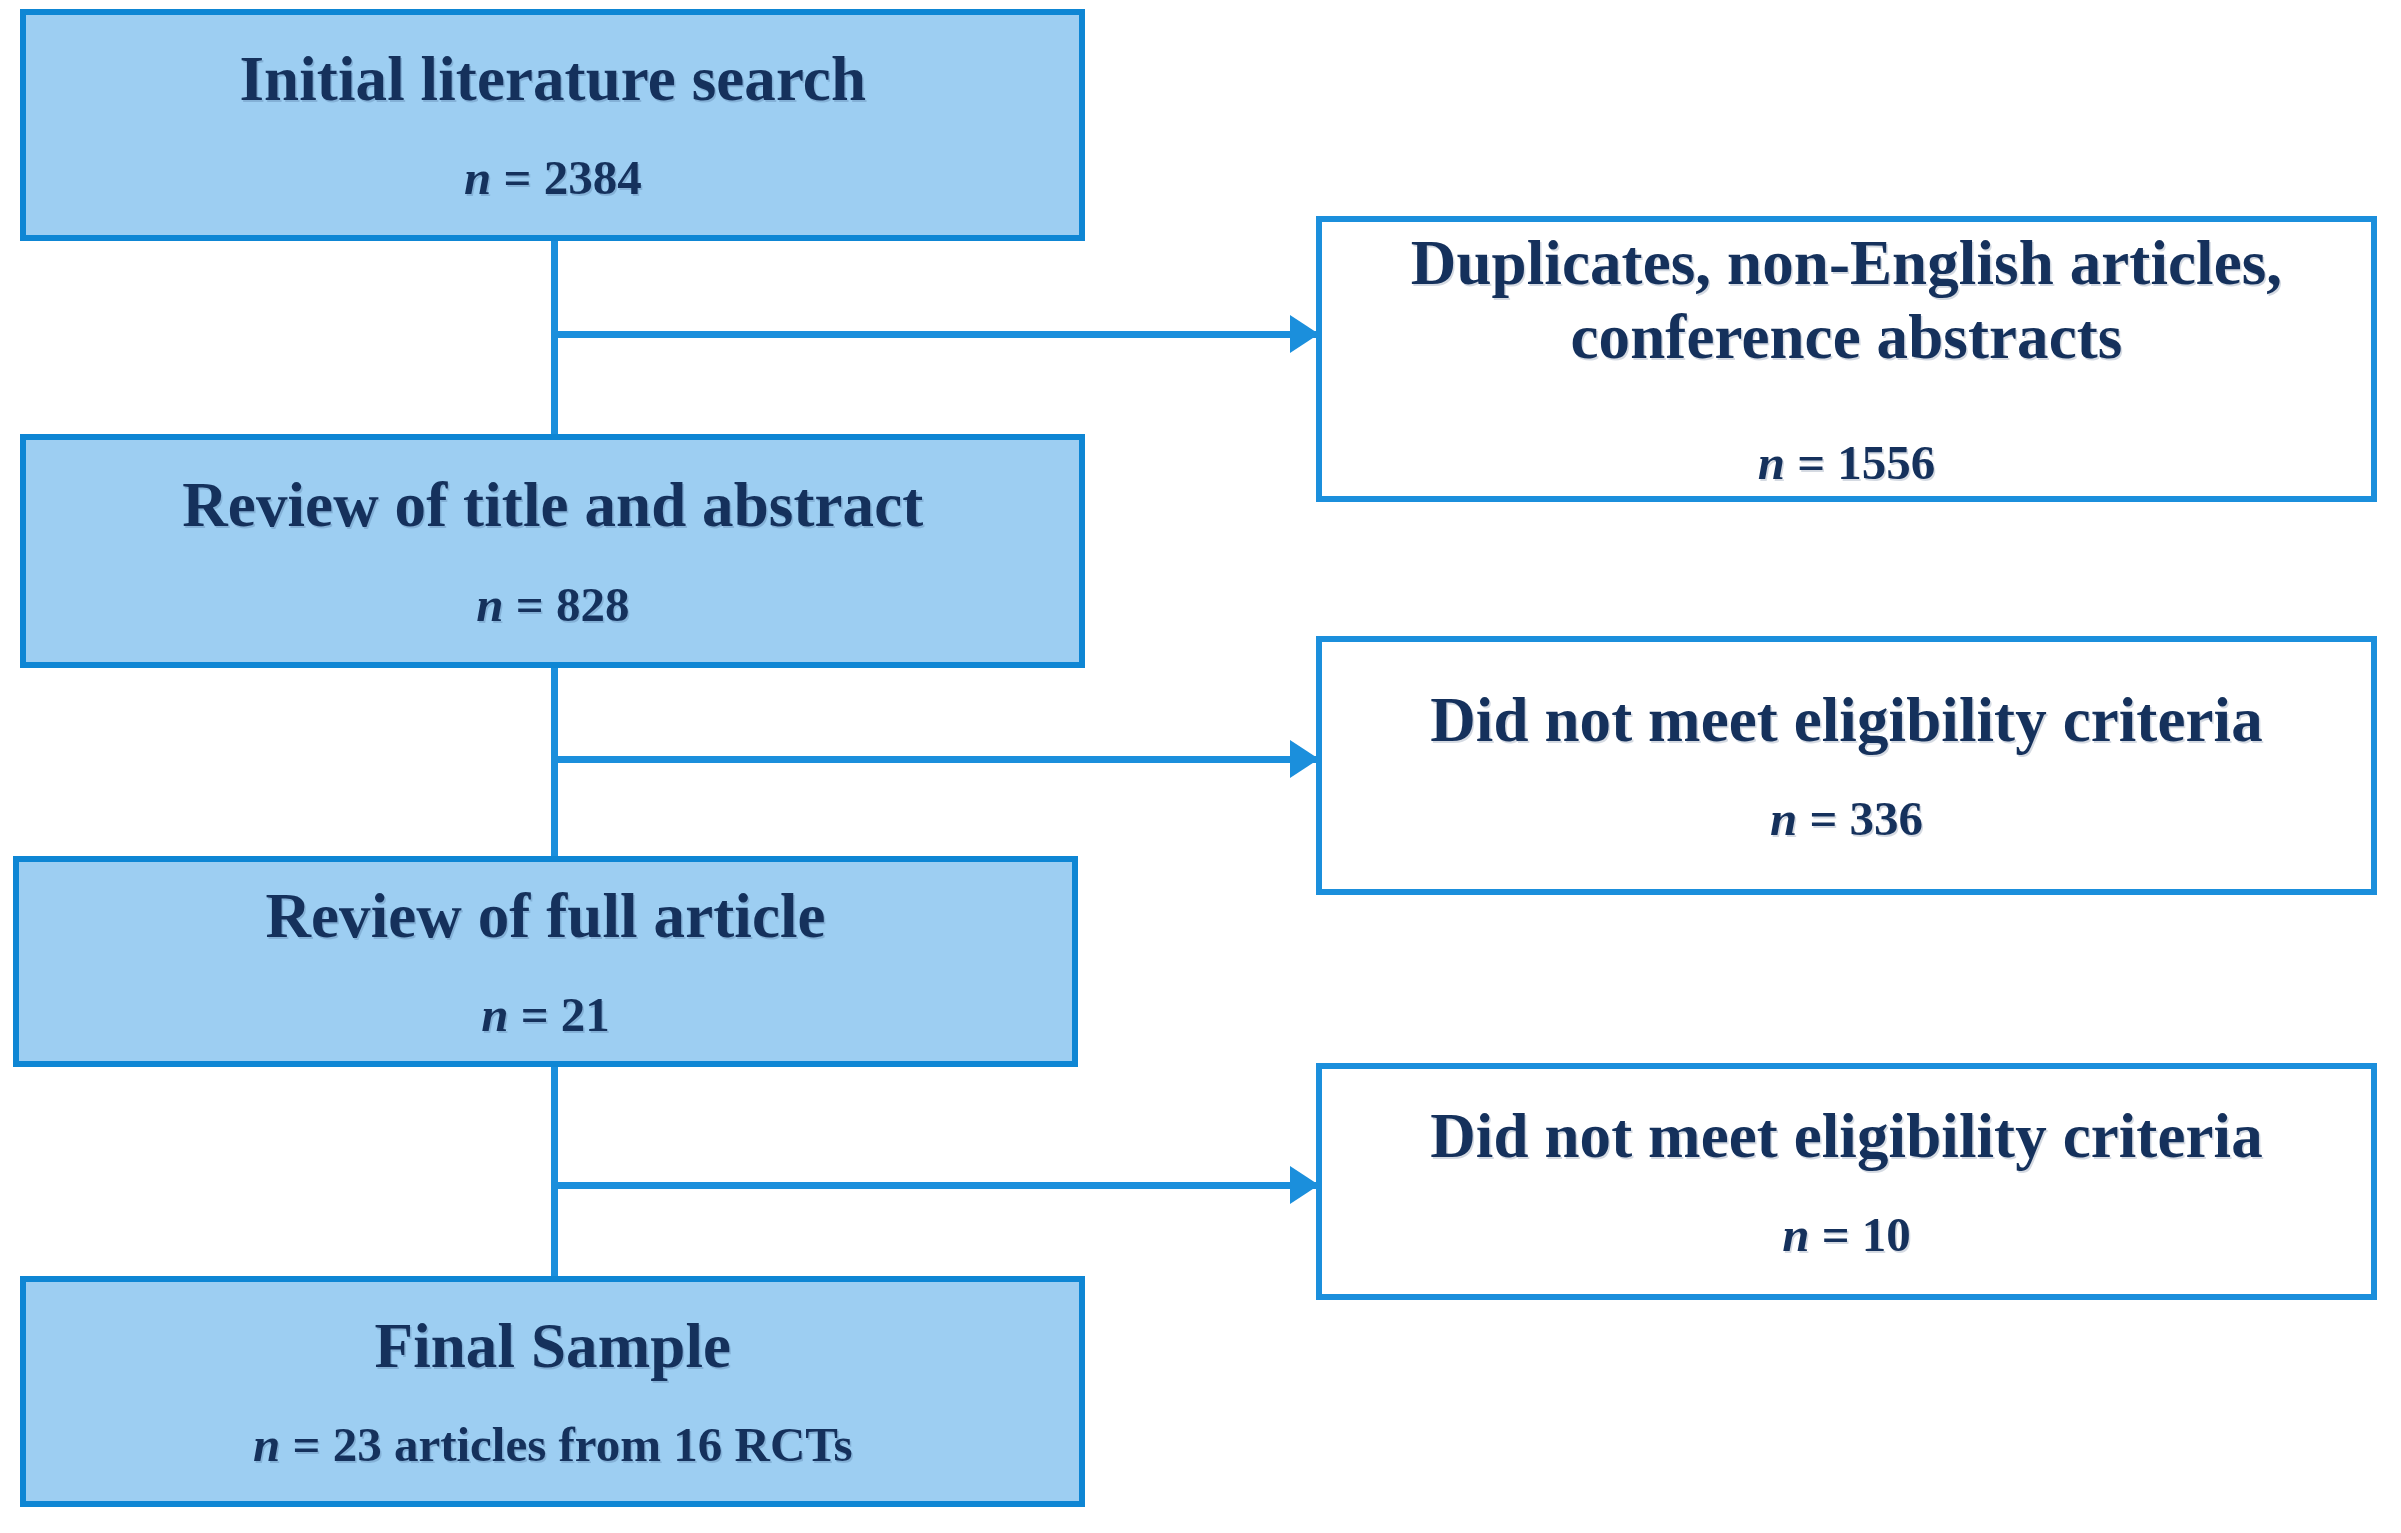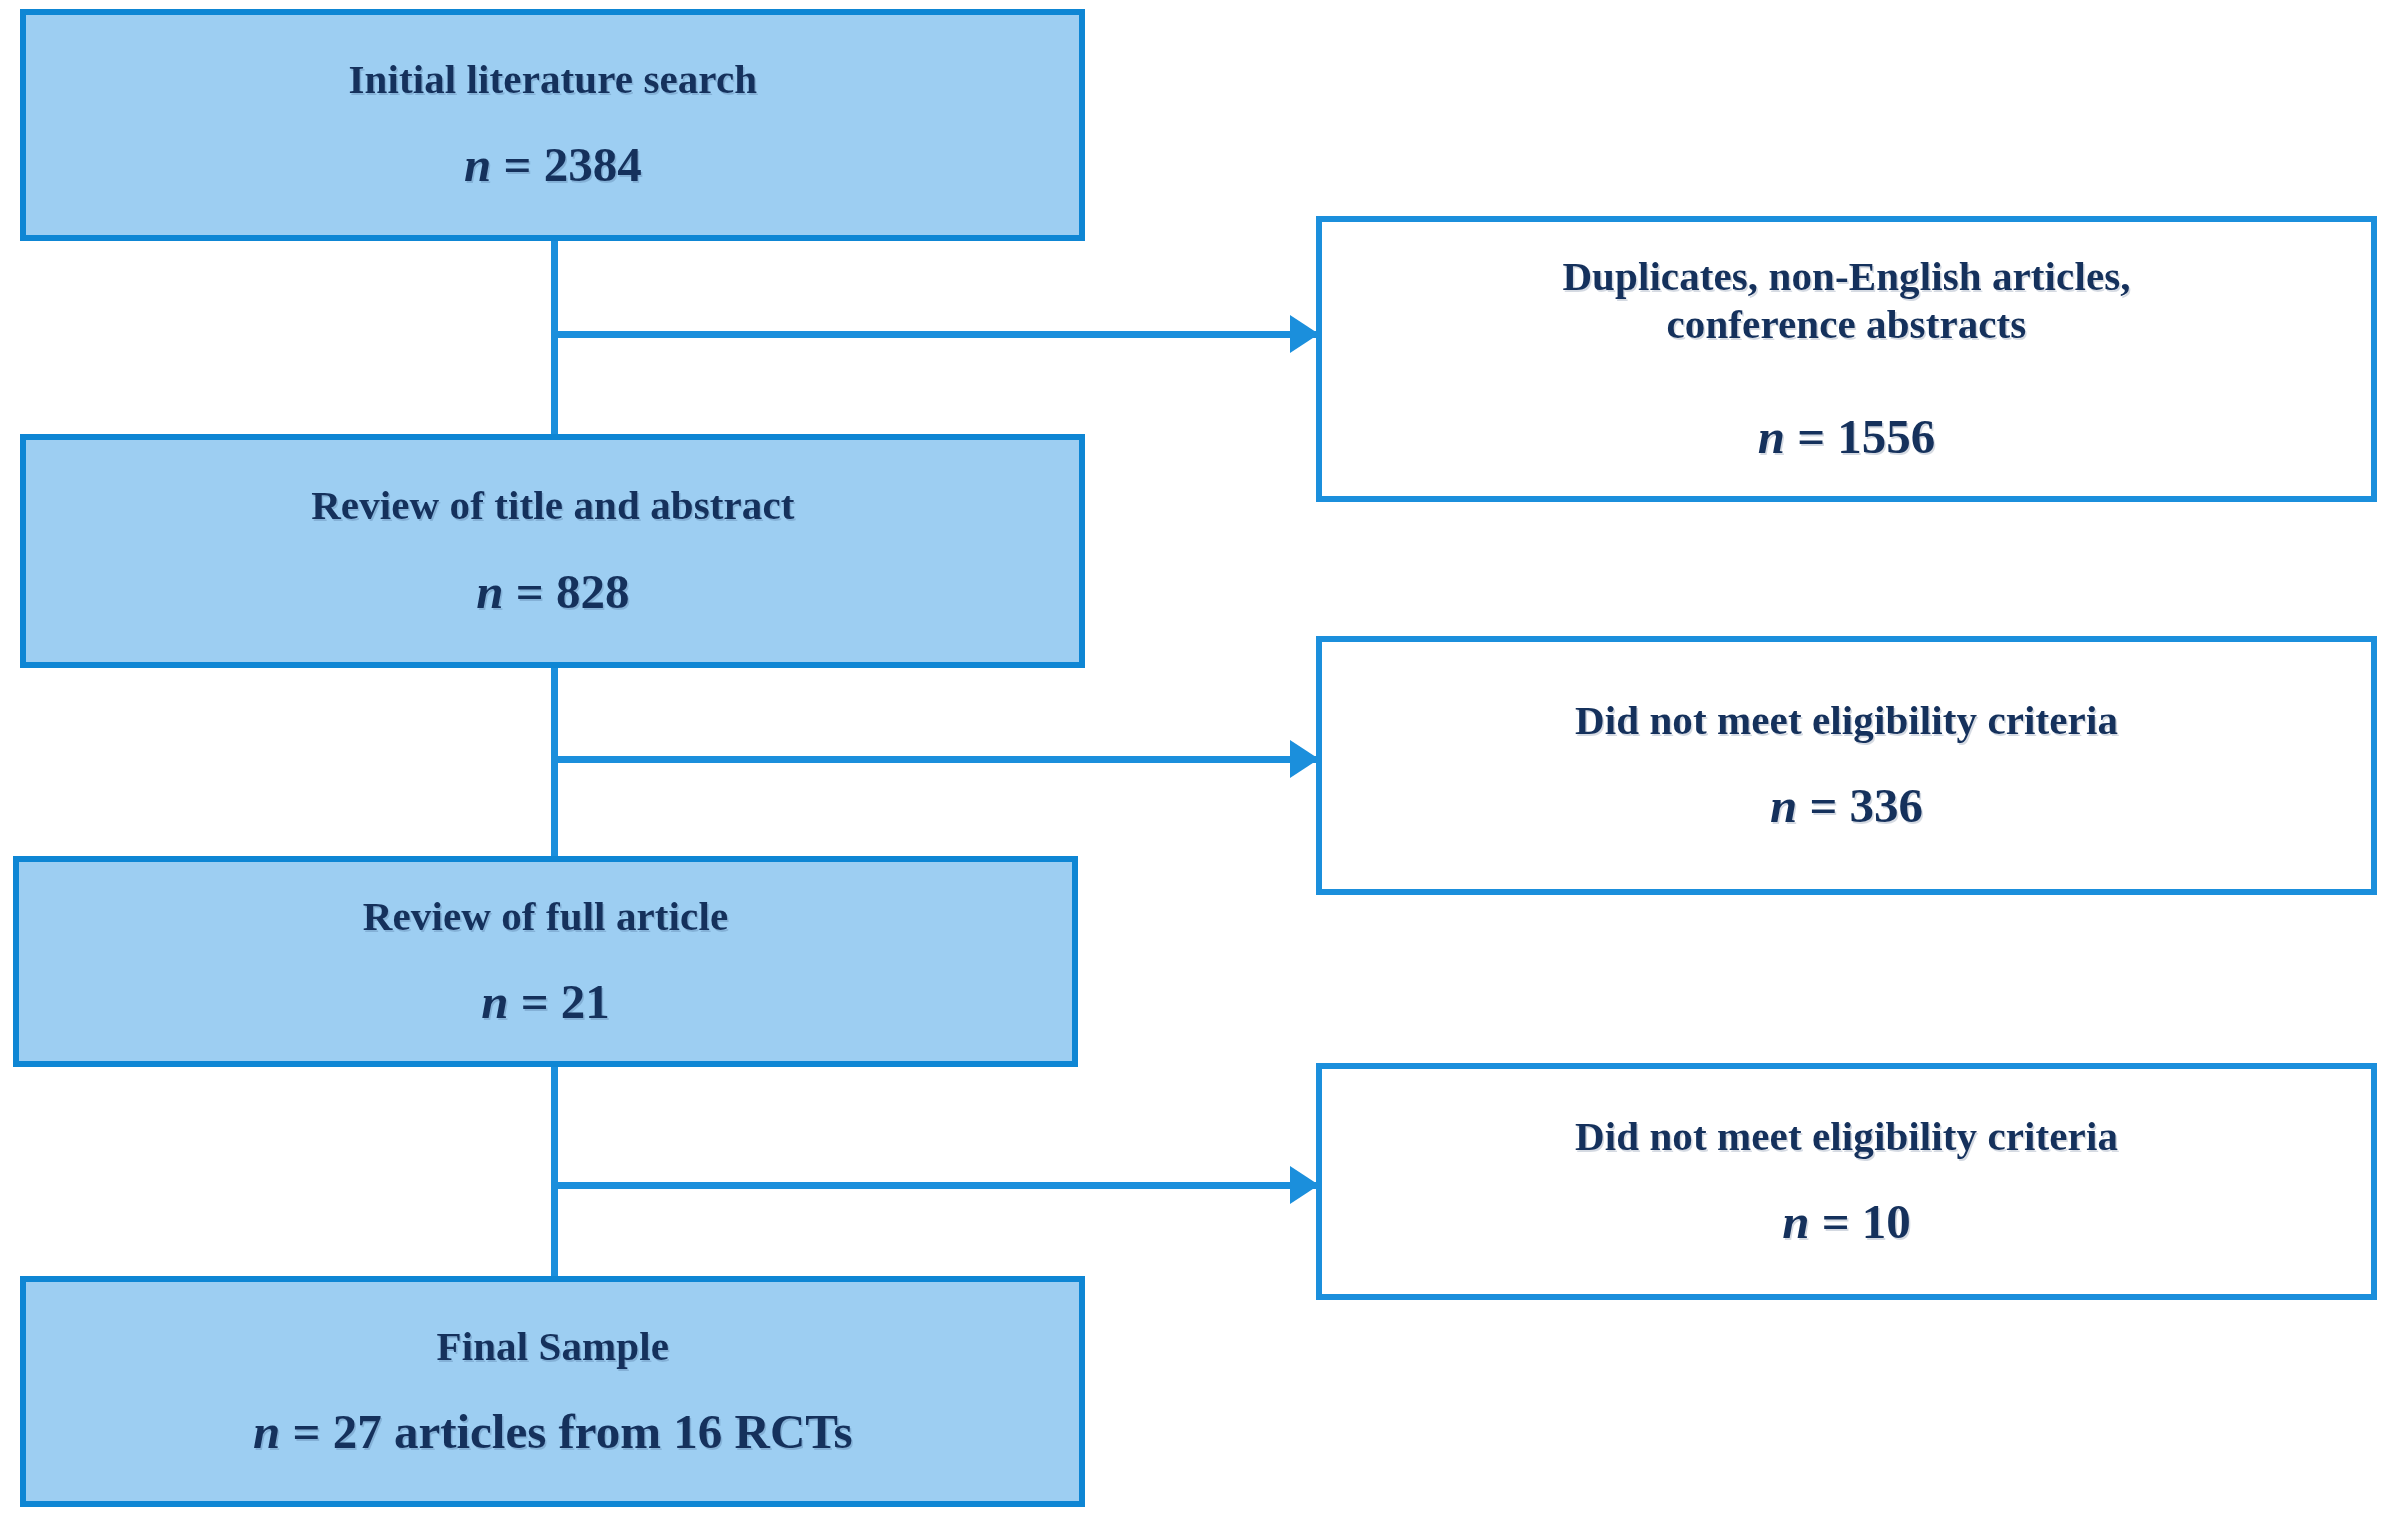--- a/index.html
+++ b/index.html
@@ -38,21 +38,21 @@
     border: 6.5px solid #0e86d4;
   }
 
   .node.hollow {
     background: #ffffff;
     border: 6.5px solid #1b8fdc;
   }
 
   .node .title {
     font-weight: bold;
-    font-size: 41px;
+    font-size: 63px;
     letter-spacing: 0.1px;
     margin: 0;
     padding: 0 22px;
     text-shadow: 1.5px 1.5px 0 rgba(21,49,92,0.18);
   }
 
   .node .count {
     font-weight: bold;
     font-size: 49px;
     margin: 0;
@@ -118,21 +118,21 @@
     <div class="count"><span class="italic-n">n</span> = <span>828</span></div>
   </div>
 
   <div class="node filled" style="left:13px; top:856px; width:1065px; height:211px;">
     <div class="title">Review of full article</div>
     <div class="count"><span class="italic-n">n</span> = <span>21</span></div>
   </div>
 
   <div class="node filled" style="left:20.3px; top:1276px; width:1065px; height:231px;">
     <div class="title">Final Sample</div>
-    <div class="count"><span class="italic-n">n</span> = <span>27 articles from 16 RCTs</span></div>
+    <div class="count"><span class="italic-n">n</span> = <span>23 articles from 16 RCTs</span></div>
   </div>
 
   <div class="node hollow" style="left:1316px; top:216px; width:1061px; height:286px;">
     <div class="title two-line"><span>Duplicates, non-English articles,</span><br><span>conference abstracts</span></div>
     <div class="count"><span class="italic-n">n</span> = <span>1556</span></div>
   </div>
 
   <div class="node hollow" style="left:1316px; top:636px; width:1061px; height:259px;">
     <div class="title">Did not meet eligibility criteria</div>
     <div class="count"><span class="italic-n">n</span> = <span>336</span></div>

